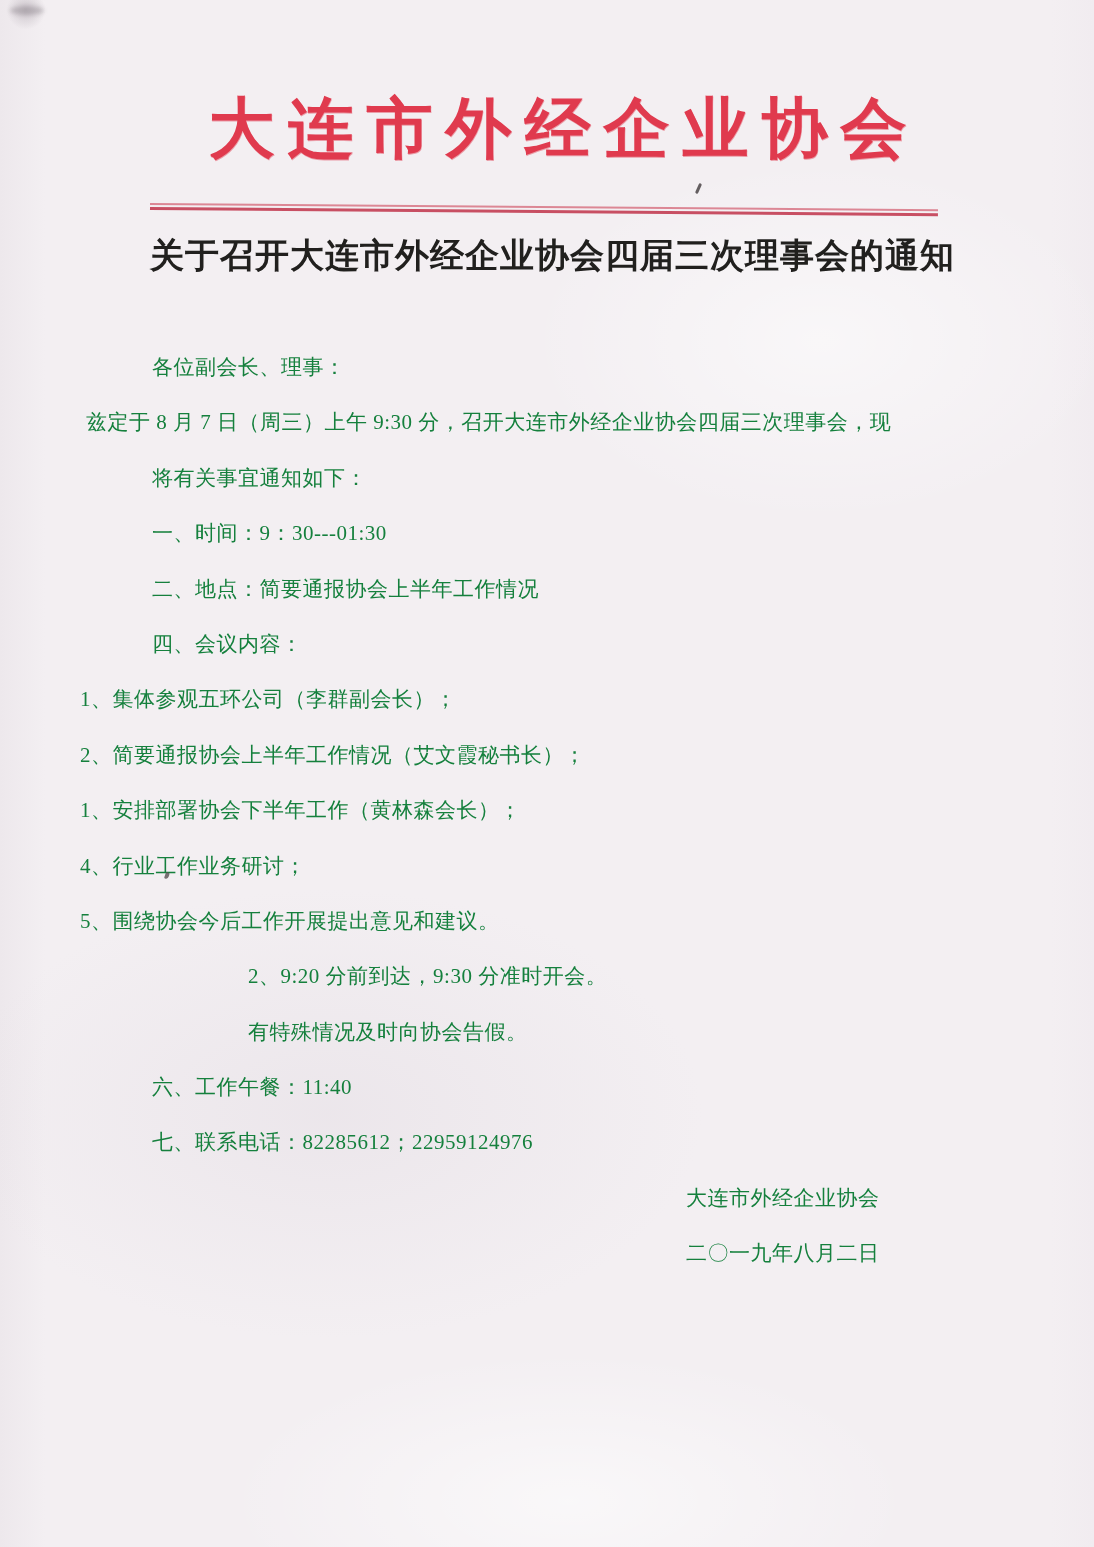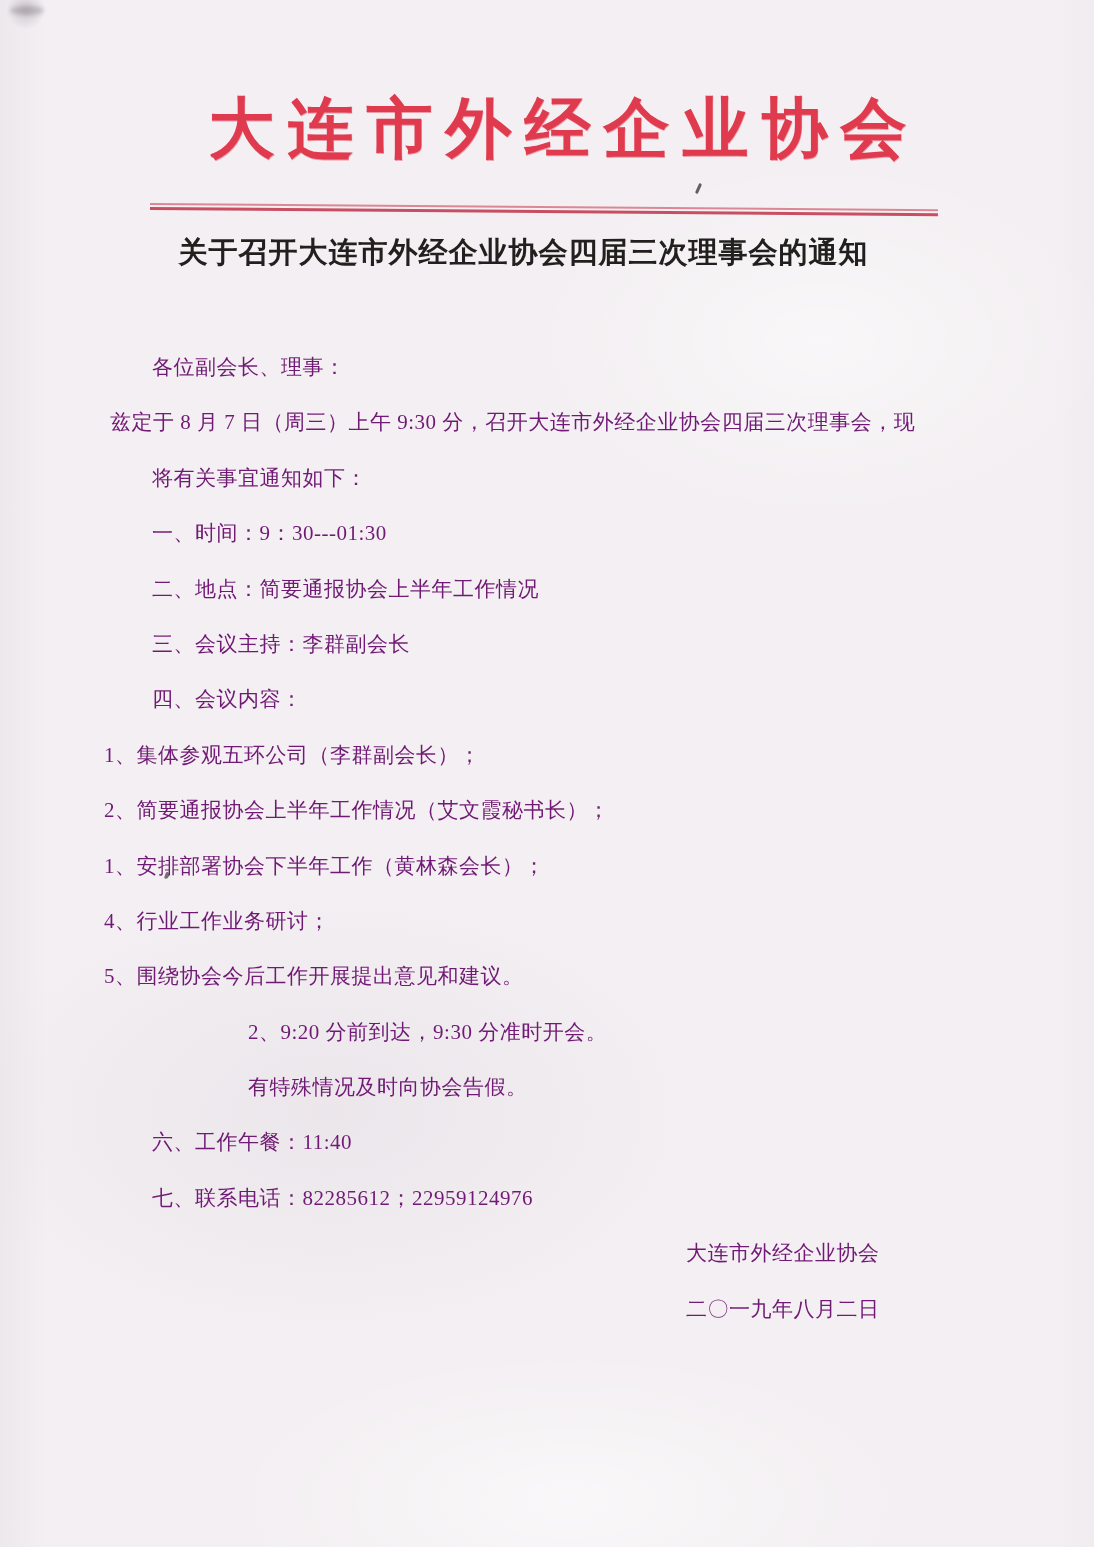--- a/index.html
+++ b/index.html
@@ -50,46 +50,46 @@
     transform: rotate(0.45deg);
     transform-origin: left center;
   }
 
   .notice-title {
     position: absolute;
     top: 233px;
     left: 150px;
     width: 747px;
     text-align: center;
-    font-size: 29px;
+    font-size: 34px;
     font-weight: bold;
     color: #21201e;
     letter-spacing: 1px;
     white-space: nowrap;
   }
 
   .notice-body {
     position: absolute;
     top: 340px;
     left: 0;
     width: 100%;
   }
 
   .line {
     height: 55.4px;
     line-height: 55.4px;
     padding-left: 152px;
     font-size: 21px;
     letter-spacing: 0.5px;
     white-space: nowrap;
-    color: #701a75;
+    color: #15803d;
   }
 
-  .indent-intro  { padding-left: 110px; }
-  .indent-agenda { padding-left: 104px; }
+  .indent-intro  { padding-left: 86px; }
+  .indent-agenda { padding-left: 80px; }
   .indent-sub    { padding-left: 248px; }
   .sig           { padding-left: 686px; }
 
   
   .artifact-tick {
     position: absolute;
     top: 183px;
     left: 697px;
     width: 3px;
     height: 11px;
@@ -132,21 +132,20 @@
 <div class="artifact-tick"></div>
 
 <div class="notice-title">关于召开大连市外经企业协会四届三次理事会的通知</div>
 
 <div class="notice-body">
   <div class="line">各位副会长、理事：</div>
   <div class="line indent-intro">兹定于 8 月 7 日（周三）上午 9:30 分，召开大连市外经企业协会四届三次理事会，现</div>
   <div class="line">将有关事宜通知如下：</div>
   <div class="line">一、时间：9：30---01:30</div>
   <div class="line">二、地点：简要通报协会上半年工作情况</div>
-  <div class="line">三、会议主持：李群副会长</div>
   <div class="line">四、会议内容：</div>
   <div class="line indent-agenda">1、集体参观五环公司（李群副会长）；</div>
   <div class="line indent-agenda">2、简要通报协会上半年工作情况（艾文霞秘书长）；</div>
   <div class="line indent-agenda">1、安排部署协会下半年工作（黄林森会长）；</div>
   <div class="line indent-agenda">4、行业工作业务研讨；</div>
   <div class="line indent-agenda">5、围绕协会今后工作开展提出意见和建议。</div>
   <div class="line indent-sub">2、9:20 分前到达，9:30 分准时开会。</div>
   <div class="line indent-sub">有特殊情况及时向协会告假。</div>
   <div class="line">六、工作午餐：11:40</div>
   <div class="line">七、联系电话：82285612；22959124976</div>

